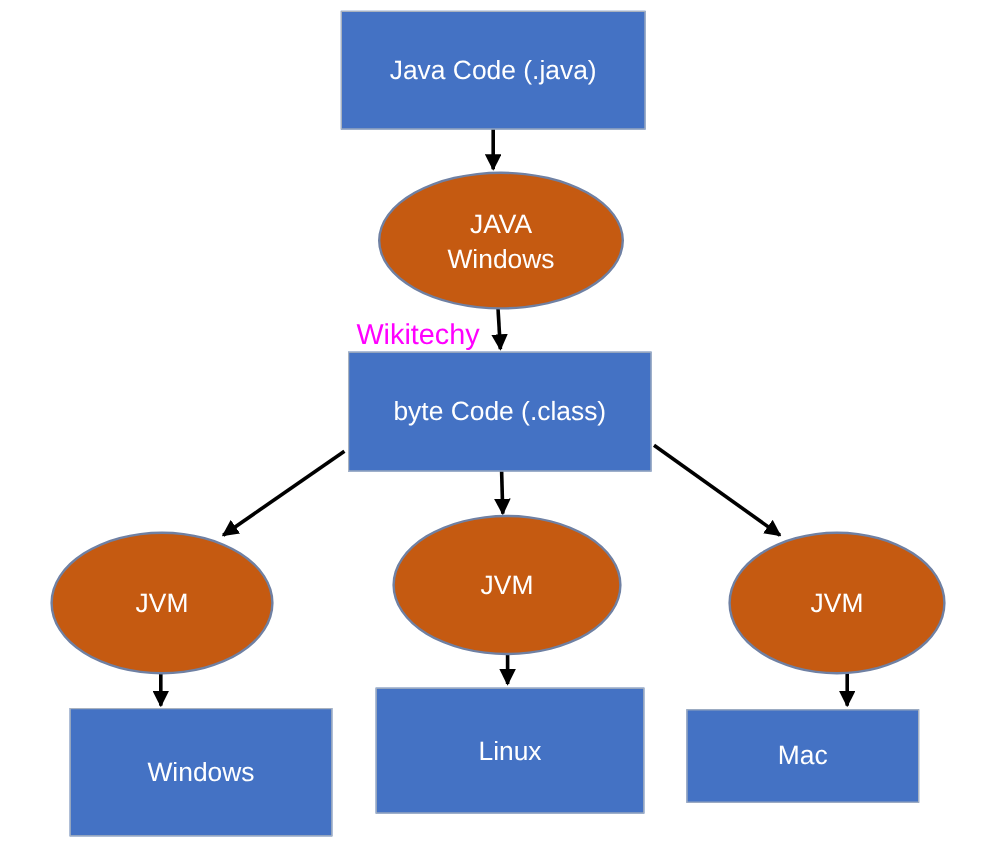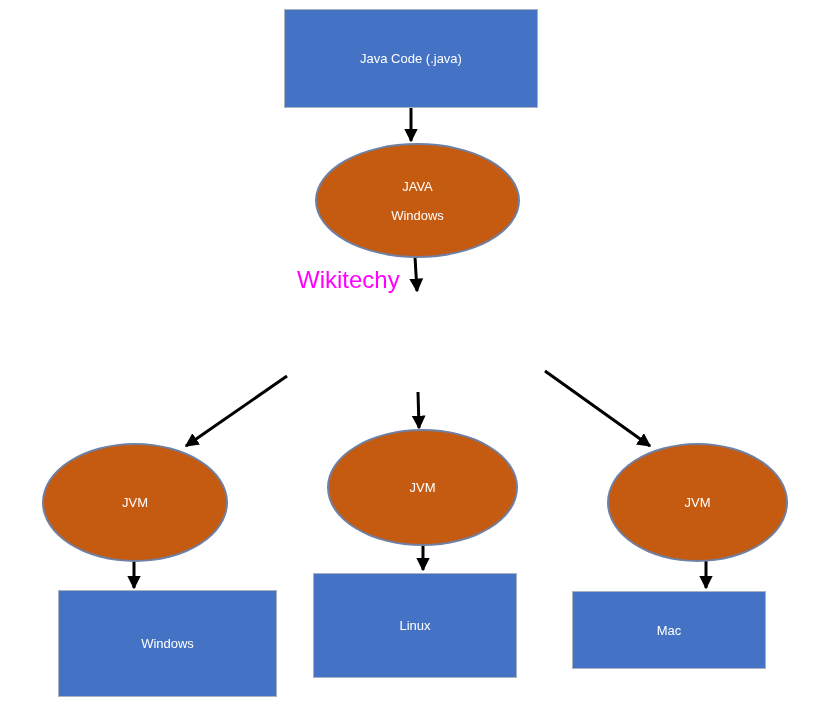--- a/index.html
+++ b/index.html
@@ -21,21 +21,21 @@
     background: var(--canvas-bg);
     font-family: "Liberation Sans", sans-serif;
     overflow: hidden;
   }
   .node {
     position: absolute;
     display: flex;
     align-items: center;
     justify-content: center;
     color: var(--text);
-    font-size: 13px;
+    font-size: 22px;
     text-align: center;
   }
   .rect {
     background: var(--box-fill);
     border: 1px solid var(--box-border);
   }
   .ellipse {
     background: var(--ellipse-fill);
     border: 2px solid var(--ellipse-border);
     border-radius: 50%;
@@ -43,21 +43,21 @@
     line-height: 29px;
   }
   
   #n-java-code   { left: 284px; top: 9px;   width: 254px; height: 99px; }
   #n-compiler    { left: 315px; top: 143px; width: 205px; height: 115px; }
   #n-byte-code   { left: 290px; top: 293px; width: 253px; height: 100px; }
   #n-jvm-left    { left: 42px;  top: 443px; width: 186px; height: 119px; }
   #n-jvm-middle  { left: 327px; top: 429px; width: 191px; height: 117px; }
   #n-jvm-right   { left: 607px; top: 443px; width: 181px; height: 119px; }
   #n-windows     { left: 14px;  top: 590px; width: 219px; height: 107px; margin-left: 44px; }
-  #n-linux       { left: 313px; top: 573px; width: 204px; height: 105px; }
+  #n-linux       { left: 313px; top: 573px; width: 224px; height: 105px; }
   #n-mac         { left: 572px; top: 591px; width: 194px; height: 78px; }
   .watermark {
     position: absolute;
     left: 297px;
     top: 269px;
     color: var(--watermark-color);
     font-size: 24px;
     line-height: 22px;
   }
   svg.arrows {
@@ -97,20 +97,23 @@
     <span>Java Code (.java)</span>
   </div>
 
   <div class="node ellipse" id="n-compiler">
     <span>JAVA</span>
     <span>Windows</span>
   </div>
 
   <span class="watermark">Wikitechy</span>
 
+  <div class="node rect" id="n-byte-code">
+    <span>byte Code (.class)</span>
+  </div>
 
   <div class="node ellipse" id="n-jvm-left">
     <span>JVM</span>
   </div>
 
   <div class="node ellipse" id="n-jvm-middle">
     <span>JVM</span>
   </div>
 
   <div class="node ellipse" id="n-jvm-right">

